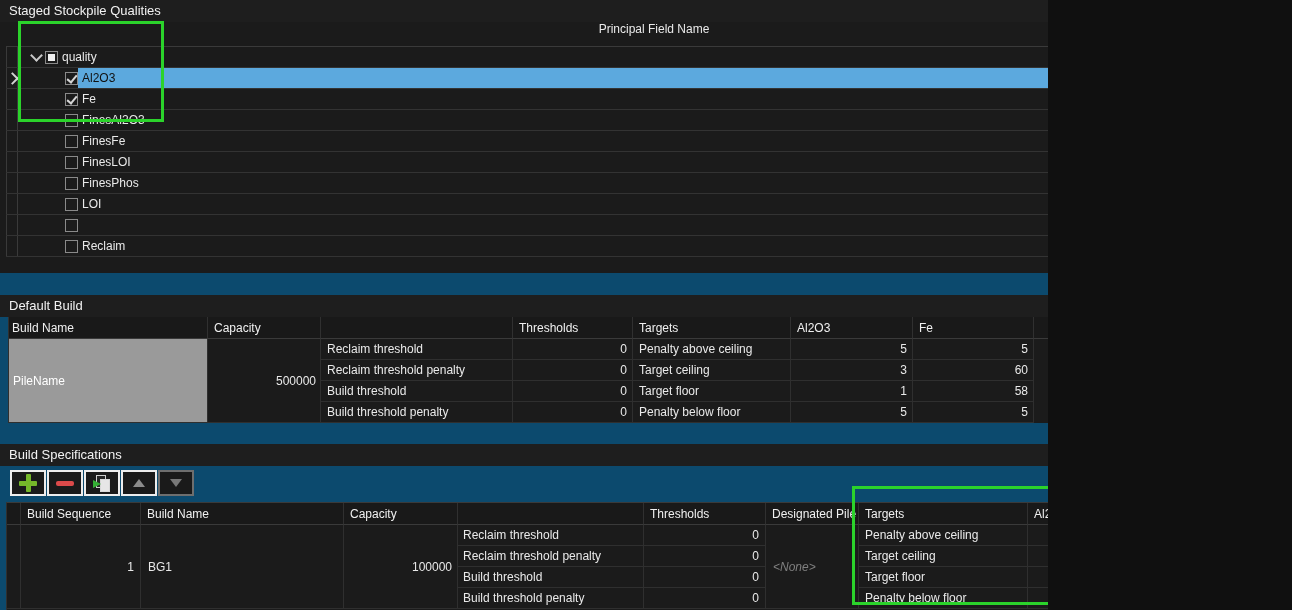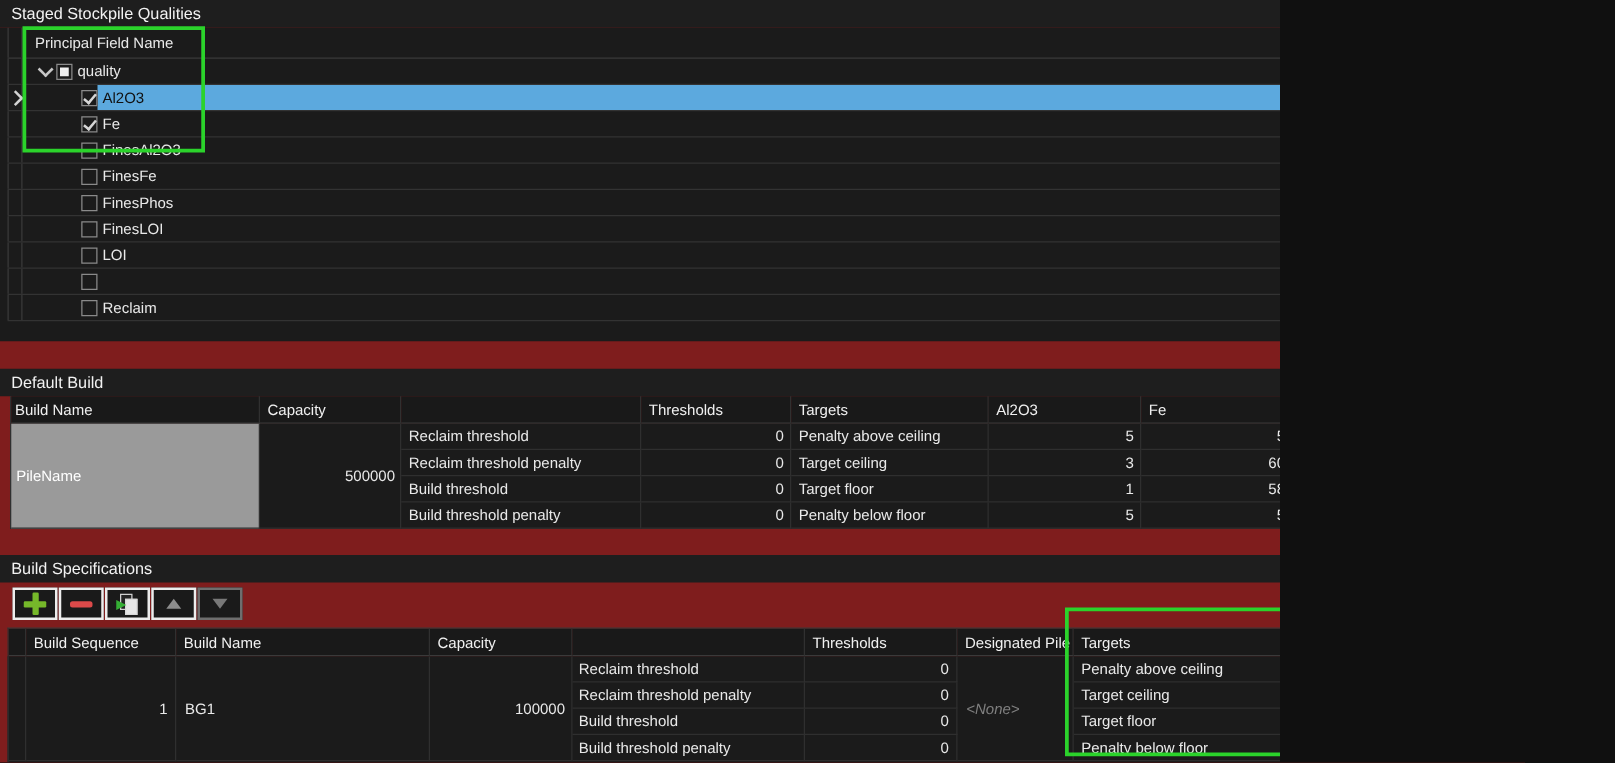--- a/index.html
+++ b/index.html
@@ -1,26 +1,26 @@
 <!DOCTYPE html>
 <html><head>
 <meta charset="utf-8">
 <style>
   html,body{margin:0;padding:0;background:#101010;}
-  #screen{position:relative;width:1024px;height:610px;overflow:hidden;background:#7f1d1d;
-          font-family:"Liberation Sans",sans-serif;font-size:12px;color:#E9E9E9;}
+  #screen{position:relative;width:1024px;height:610px;overflow:hidden;background:#0c4a6e;
+          font-family:"Liberation Sans",sans-serif;font-size:12px;color:#E9E9E9;padding-left:24px;}
 
   
   .titlebar{position:absolute;left:0;width:1292px;height:22px;background:#1E1E1E;
             line-height:22px;padding-left:9px;box-sizing:border-box;font-size:13px;color:#F2F2F2;}
 
   
   .tree{position:absolute;left:0;top:22px;width:1292px;height:251px;background:#1B1B1B;overflow:hidden;}
   .tree-hdr{display:flex;height:25px;box-sizing:border-box;border-bottom:1px solid #3A3A3A;
-            margin-left:6px;align-items:center;}
+            margin-left:6px;align-items:center;flex-direction:column;}
   .trow{display:flex;height:21px;box-sizing:border-box;border-bottom:1px solid #333;
         margin-left:6px;align-items:center;}
   .rowhdr{width:12px;align-self:stretch;box-sizing:border-box;border-left:1px solid #3A3A3A;
           border-right:1px solid #3A3A3A;display:flex;align-items:center;justify-content:center;flex:none;}
   .tlabel{flex:1;align-self:stretch;display:flex;align-items:center;padding-left:4px;}
   .trow.selected .tlabel{background:#5CA9DE;color:#111;}
   .cb{width:13px;height:13px;border:1px solid #8A8A8A;background:#1B1B1B;position:relative;
       box-sizing:border-box;flex:none;}
   .cb.checked::after{content:'';position:absolute;left:3px;top:0px;width:4px;height:8px;
       border-right:2px solid #D6D6D6;border-bottom:2px solid #D6D6D6;transform:rotate(40deg);}
@@ -124,27 +124,27 @@
     <div class="trow">
       <div class="rowhdr"></div>
       <div style="width:47px;flex:none;"></div>
       <div class="cb"></div>
       <div class="tlabel">FinesFe</div>
     </div>
     <div class="trow">
       <div class="rowhdr"></div>
       <div style="width:47px;flex:none;"></div>
       <div class="cb"></div>
+      <div class="tlabel">FinesLOI</div>
+    </div>
+    <div class="trow">
+      <div class="rowhdr"></div>
+      <div style="width:47px;flex:none;"></div>
+      <div class="cb"></div>
       <div class="tlabel">FinesPhos</div>
-    </div>
-    <div class="trow">
-      <div class="rowhdr"></div>
-      <div style="width:47px;flex:none;"></div>
-      <div class="cb"></div>
-      <div class="tlabel">FinesLOI</div>
     </div>
     <div class="trow">
       <div class="rowhdr"></div>
       <div style="width:47px;flex:none;"></div>
       <div class="cb"></div>
       <div class="tlabel">LOI</div>
     </div>
     <div class="trow">
       <div class="rowhdr"></div>
       <div style="width:47px;flex:none;"></div>

